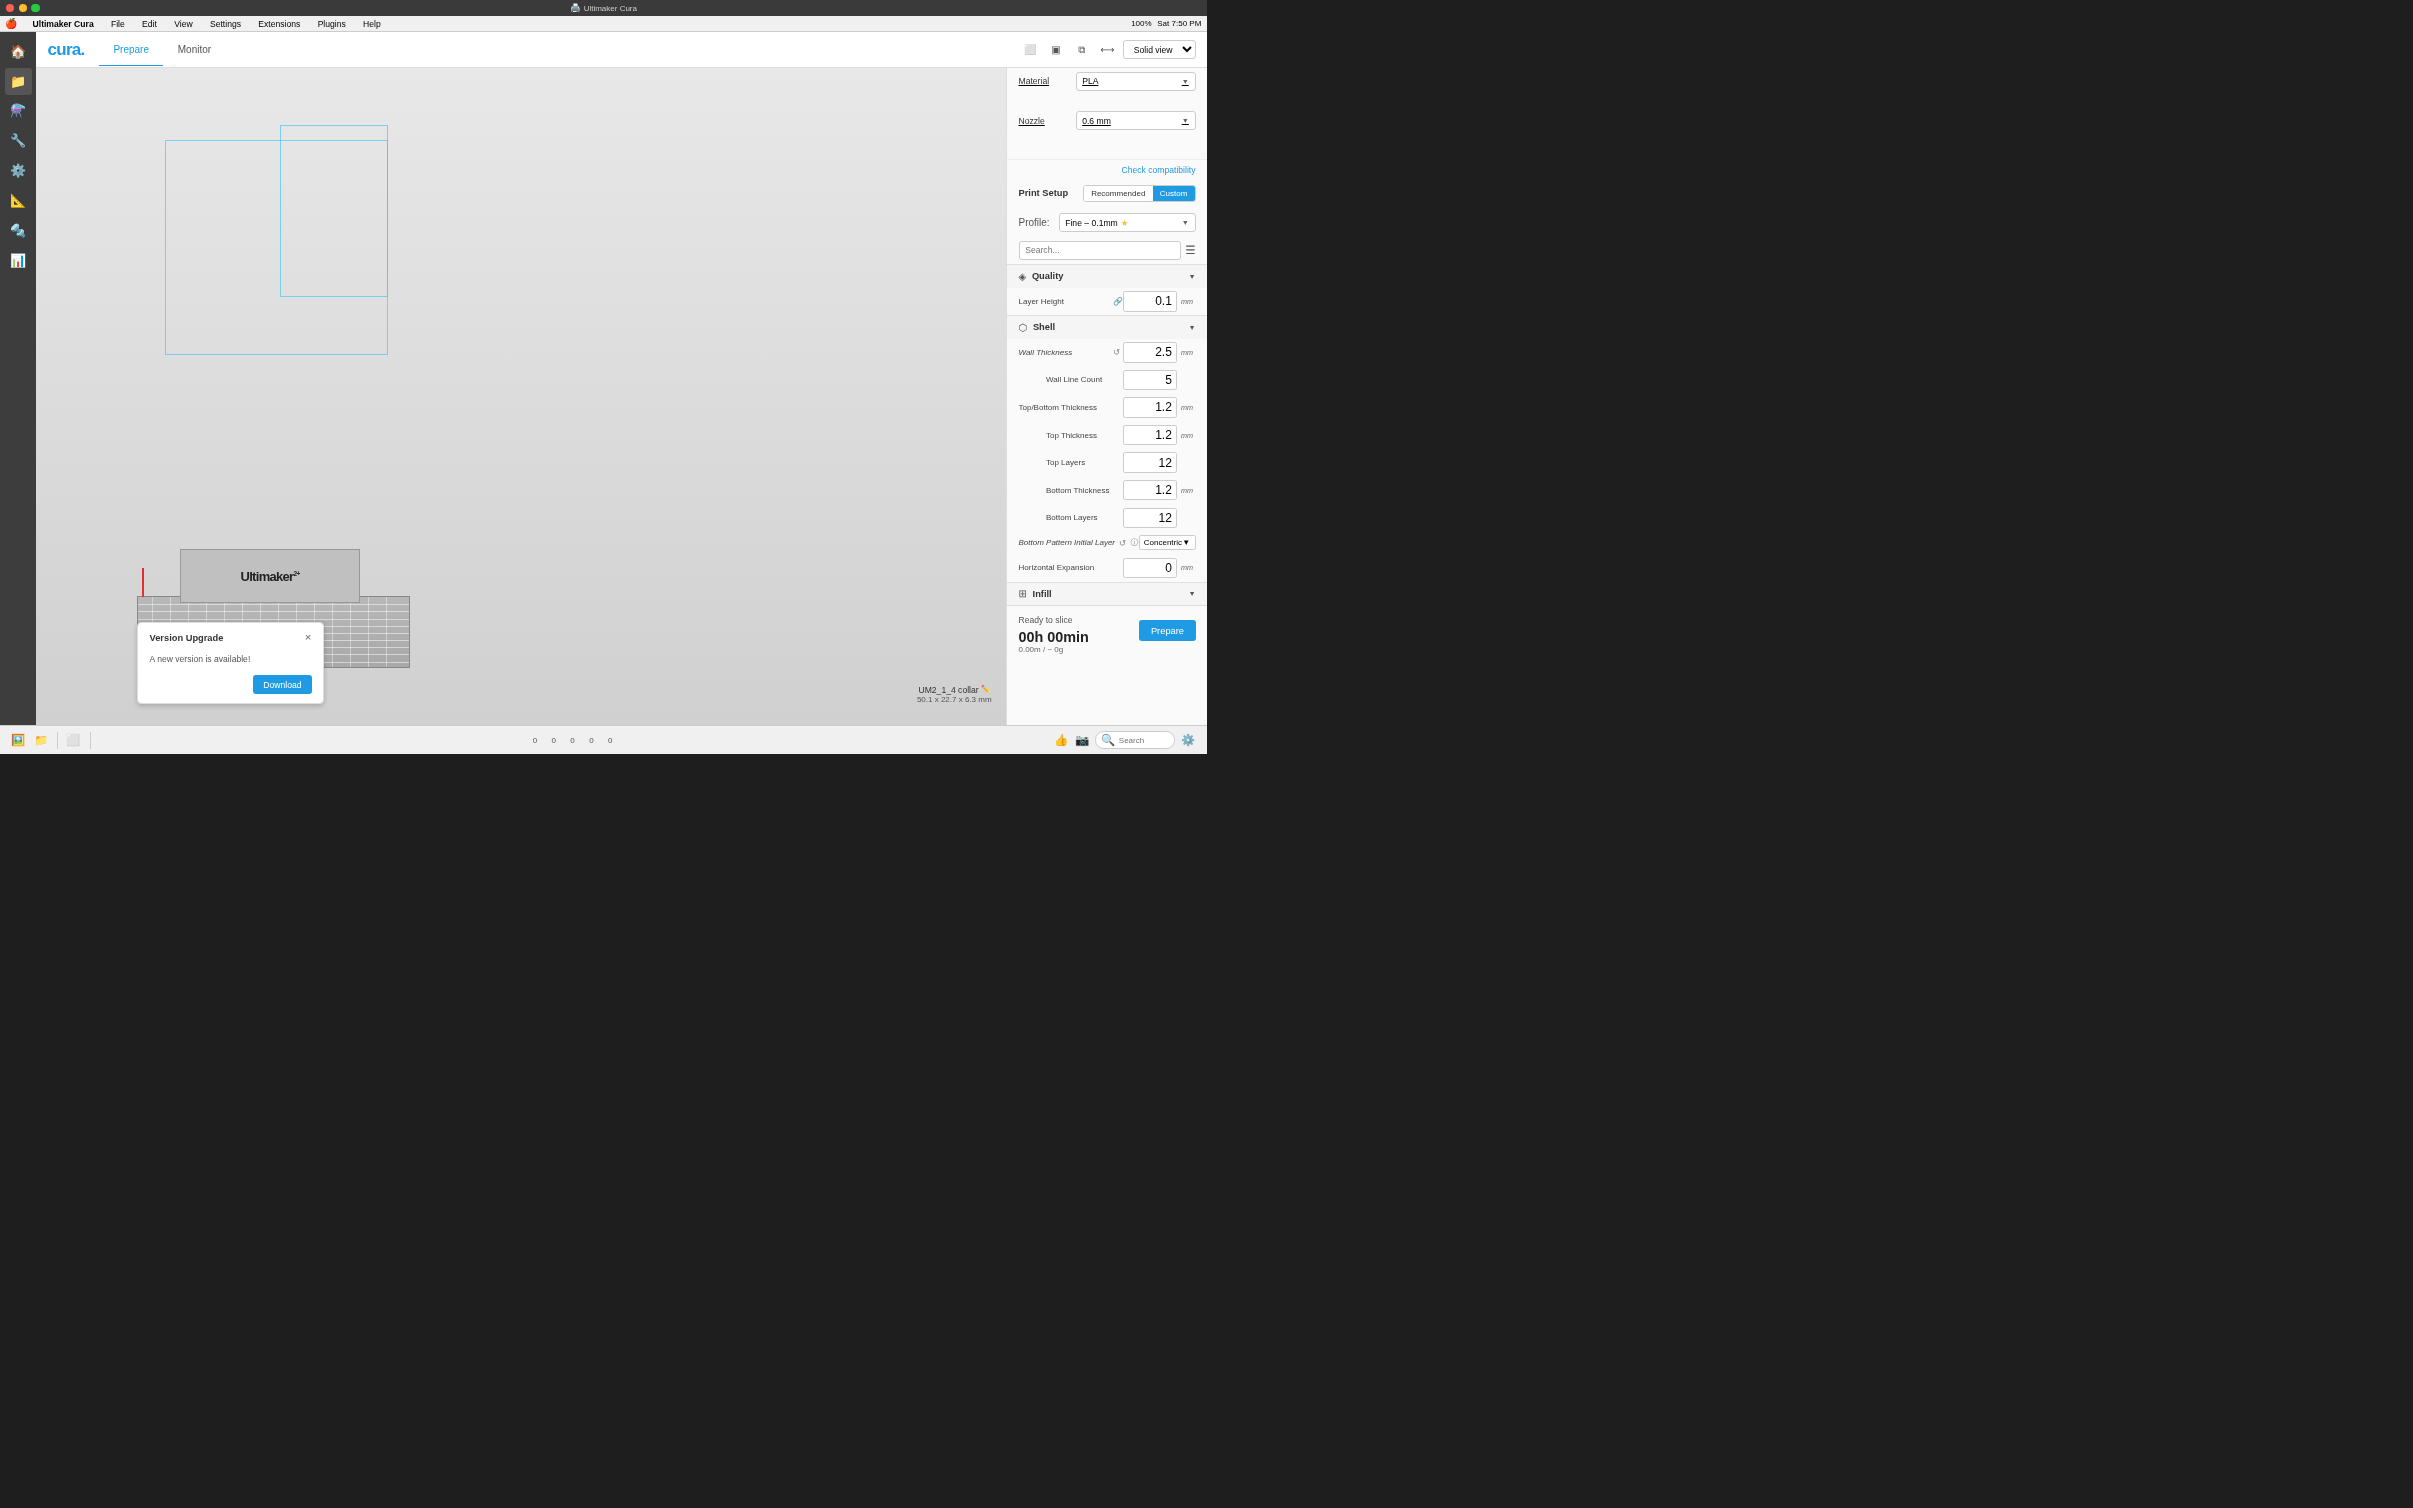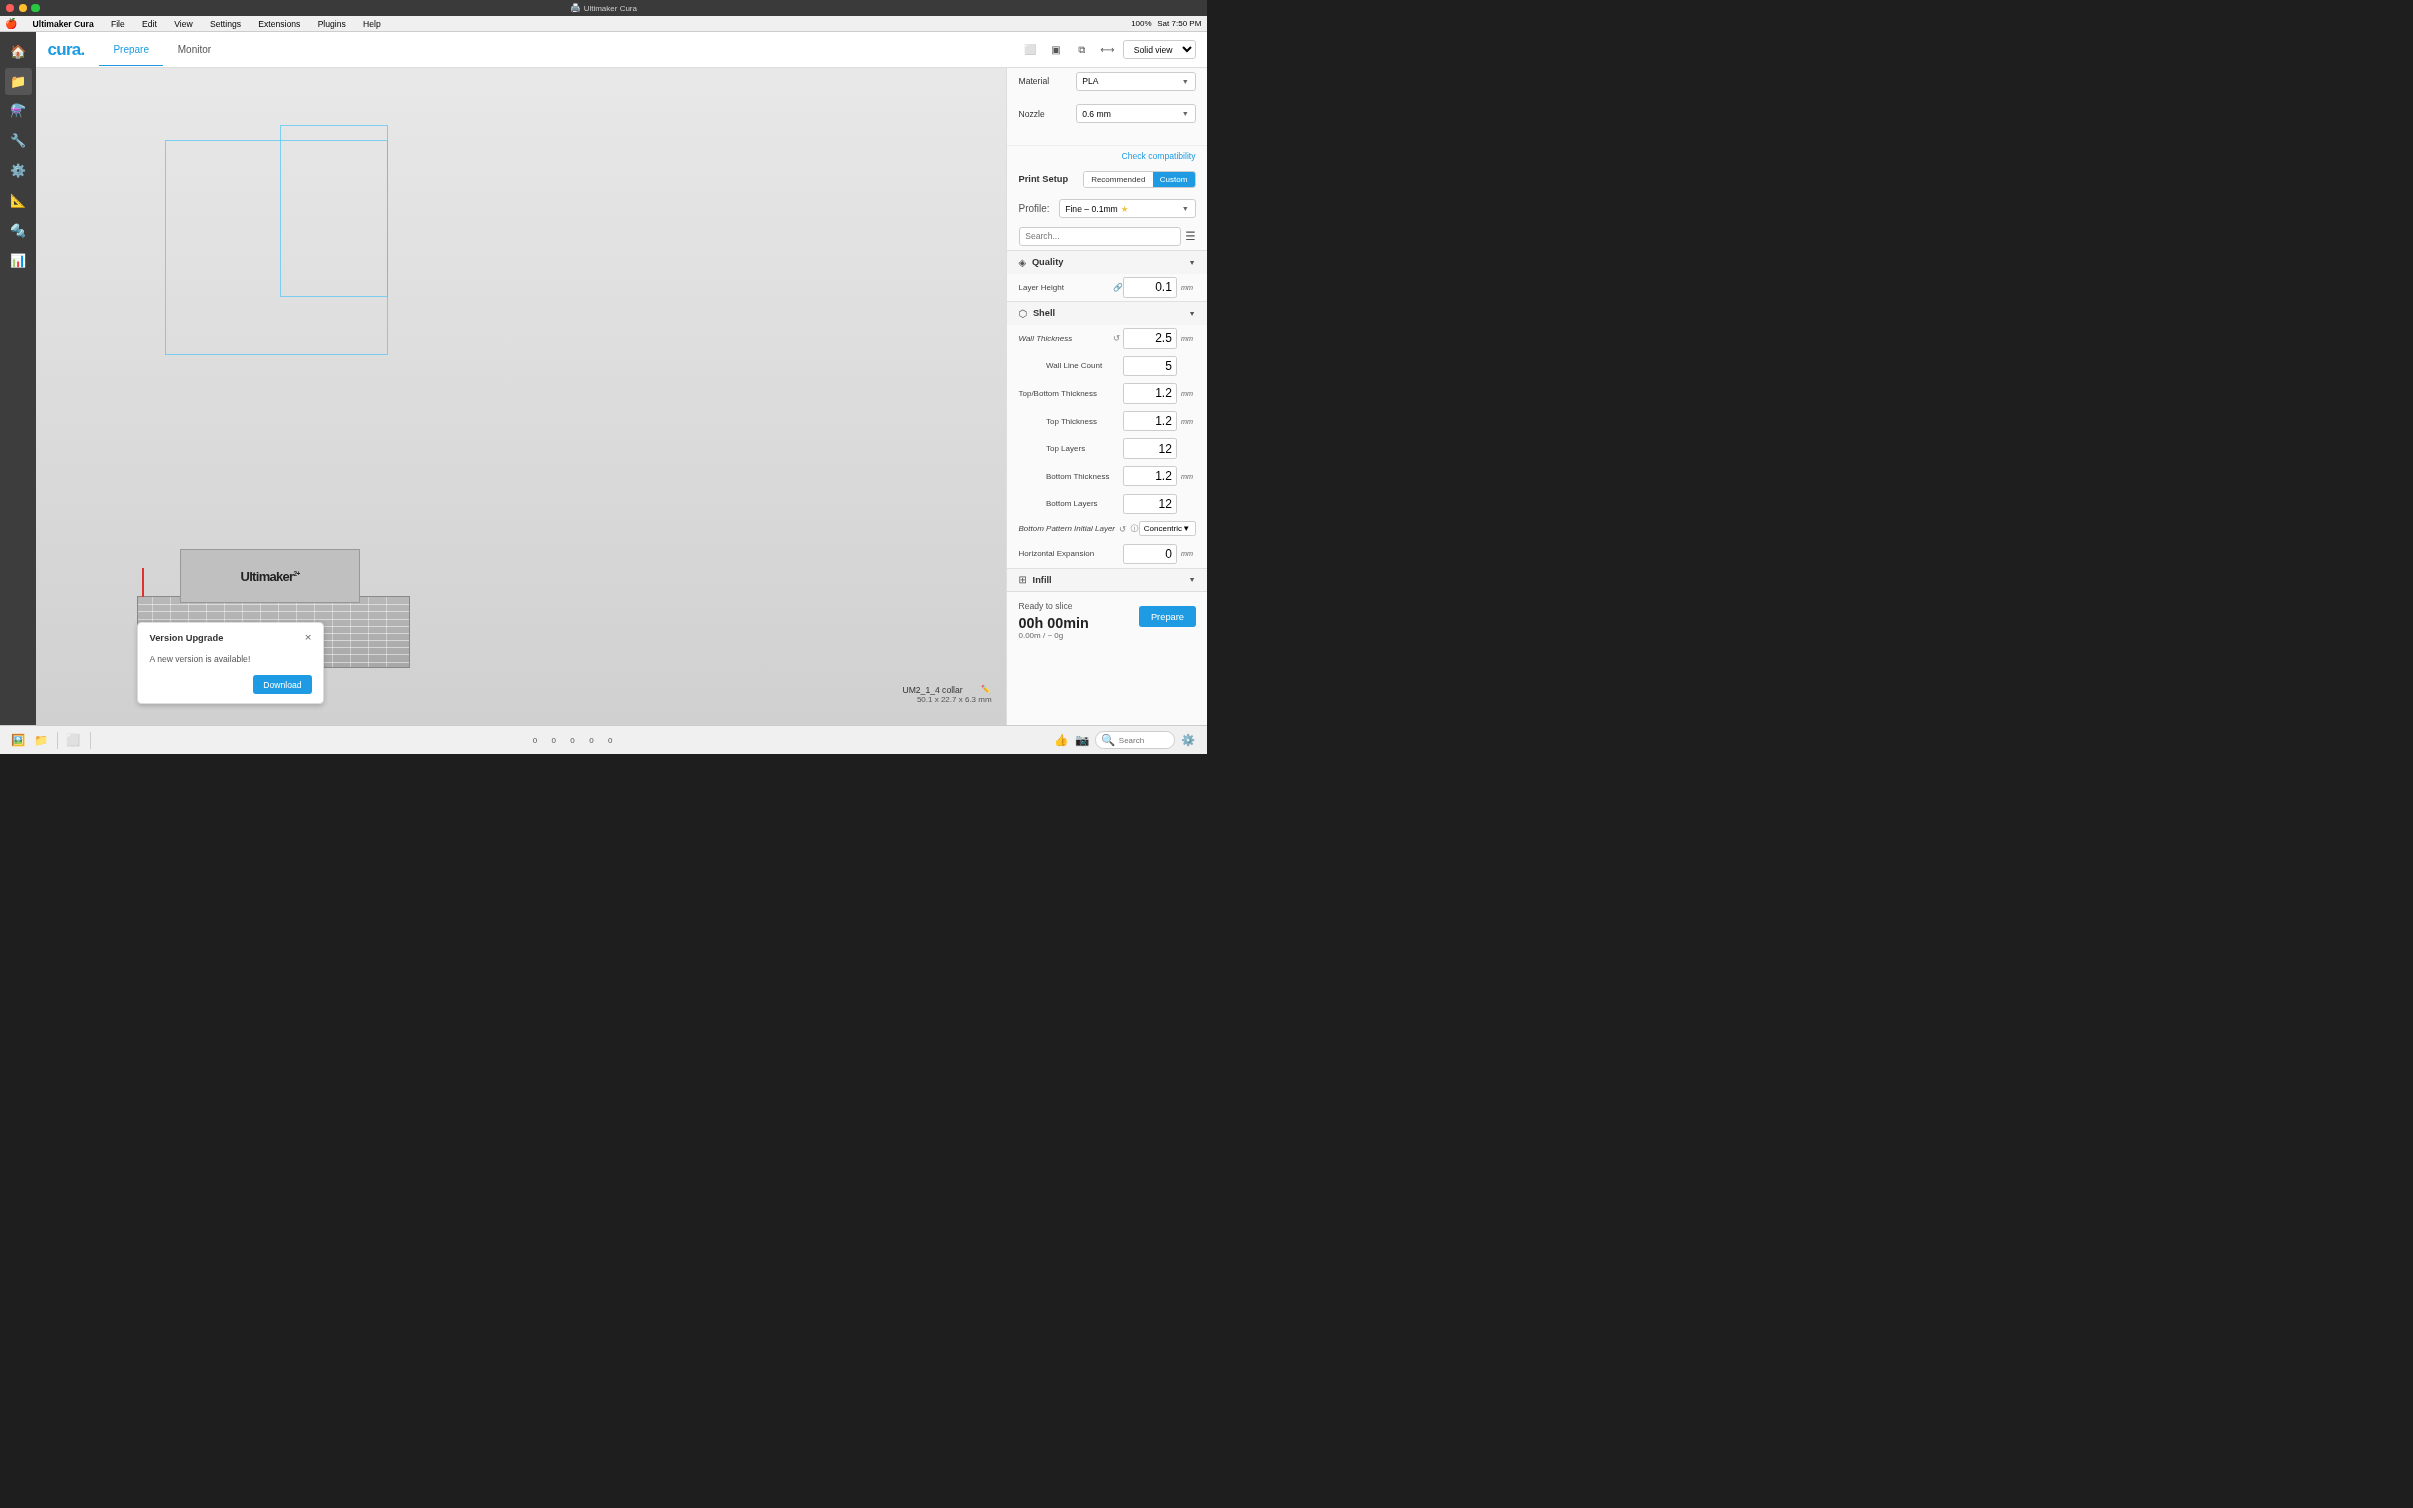--- a/index.html
+++ b/index.html
@@ -235,21 +235,21 @@
       position: absolute;
       bottom: 21.5px;
       right: 14.4px;
       text-align: right;
     }
     .model-name {
       font-size: 8.6px;
       color: #333;
       display: flex;
       align-items: center;
-      gap: 19px;
+      gap: 3px;
       justify-content: flex-end;
     }
     .model-dims {
       font-size: 8px;
       color: #555;
     }
     .edit-icon {
       font-size: 8px;
       color: #666;
       cursor: pointer;
@@ -285,21 +285,22 @@
     }
 
     
     .settings-section {
       padding: 8.6px 11.5px;
       border-bottom: 0.7px solid #eee;
     }
     .setting-row {
       display: flex;
       align-items: center;
-      margin-bottom: 13px;
+      margin-bottom: 20px;
+      text-decoration: underline;
     }
     .setting-label {
       font-size: 8.6px;
       color: #333;
       width: 57px;
       flex-shrink: 0;
     }
     .setting-dropdown {
       flex: 1;
       background: #fff;

